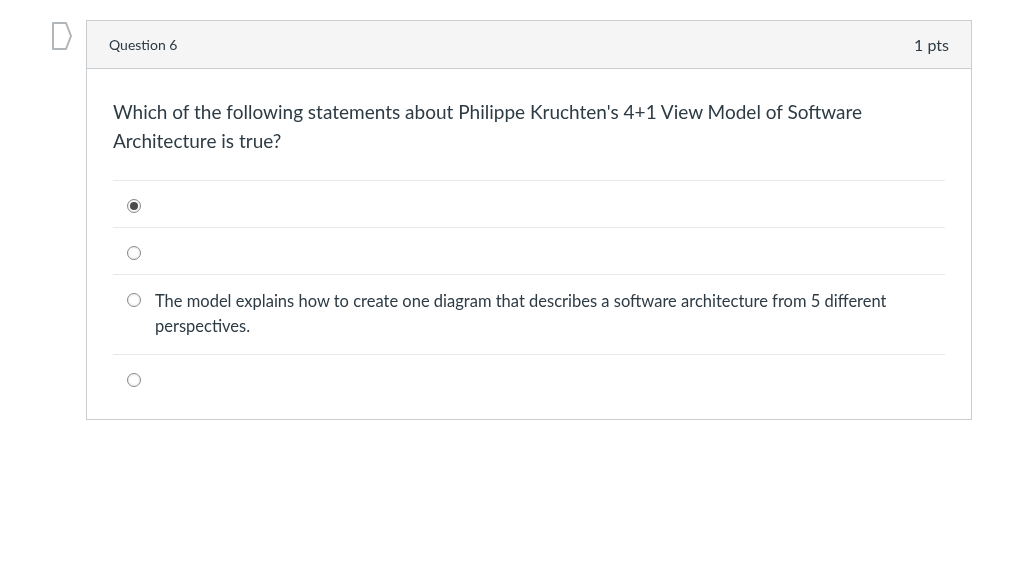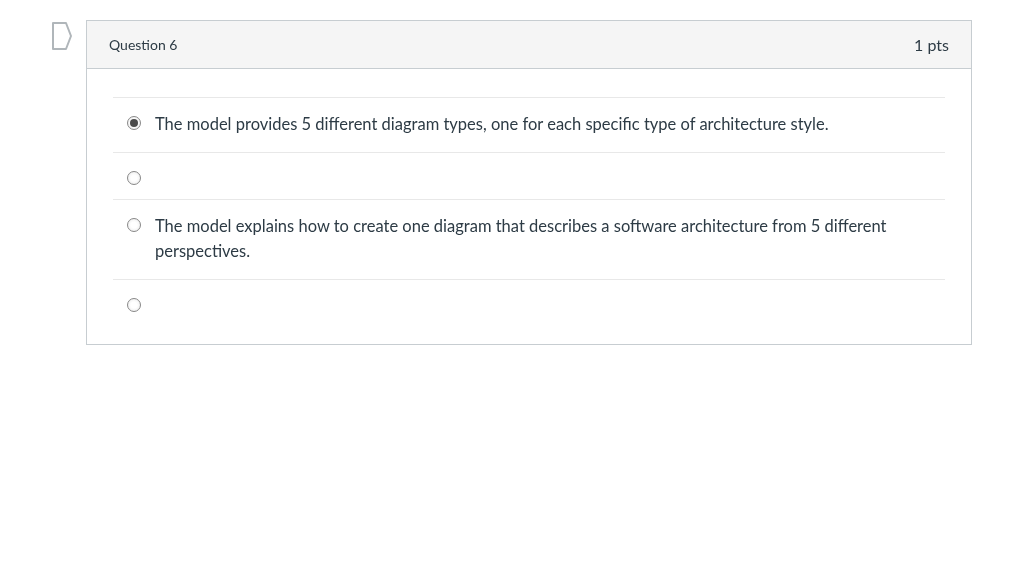--- a/index.html
+++ b/index.html
@@ -110,24 +110,24 @@
     <svg viewBox="0 0 20 28">
       <path d="M1 1 L14 1 L19 14 L14 27 L1 27 Z" fill="none" stroke="#b0b6ba" stroke-width="2" stroke-linejoin="round"></path>
     </svg>
   </div>
   <div class="question-card">
     <div class="question-header">
       <div class="question-title">Question 6</div>
       <div class="question-points">1 pts</div>
     </div>
     <div class="question-body">
+      <div class="question-prompt">Which of the following statements about Philippe Kruchten's 4+1 View Model of Software Architecture is true?</div>
       <div class="options">
         <label class="option-row">
           <span class="radio selected"></span>
-          <span class="option-text">The model provides 5 different diagram types, one for each specific type of architecture style.</span>
         </label>
         <label class="option-row">
           <span class="radio"></span>
         </label>
         <label class="option-row">
           <span class="radio"></span>
           <span class="option-text">The model explains how to create one diagram that describes a software architecture from 5 different perspectives.</span>
         </label>
         <label class="option-row">
           <span class="radio"></span>

